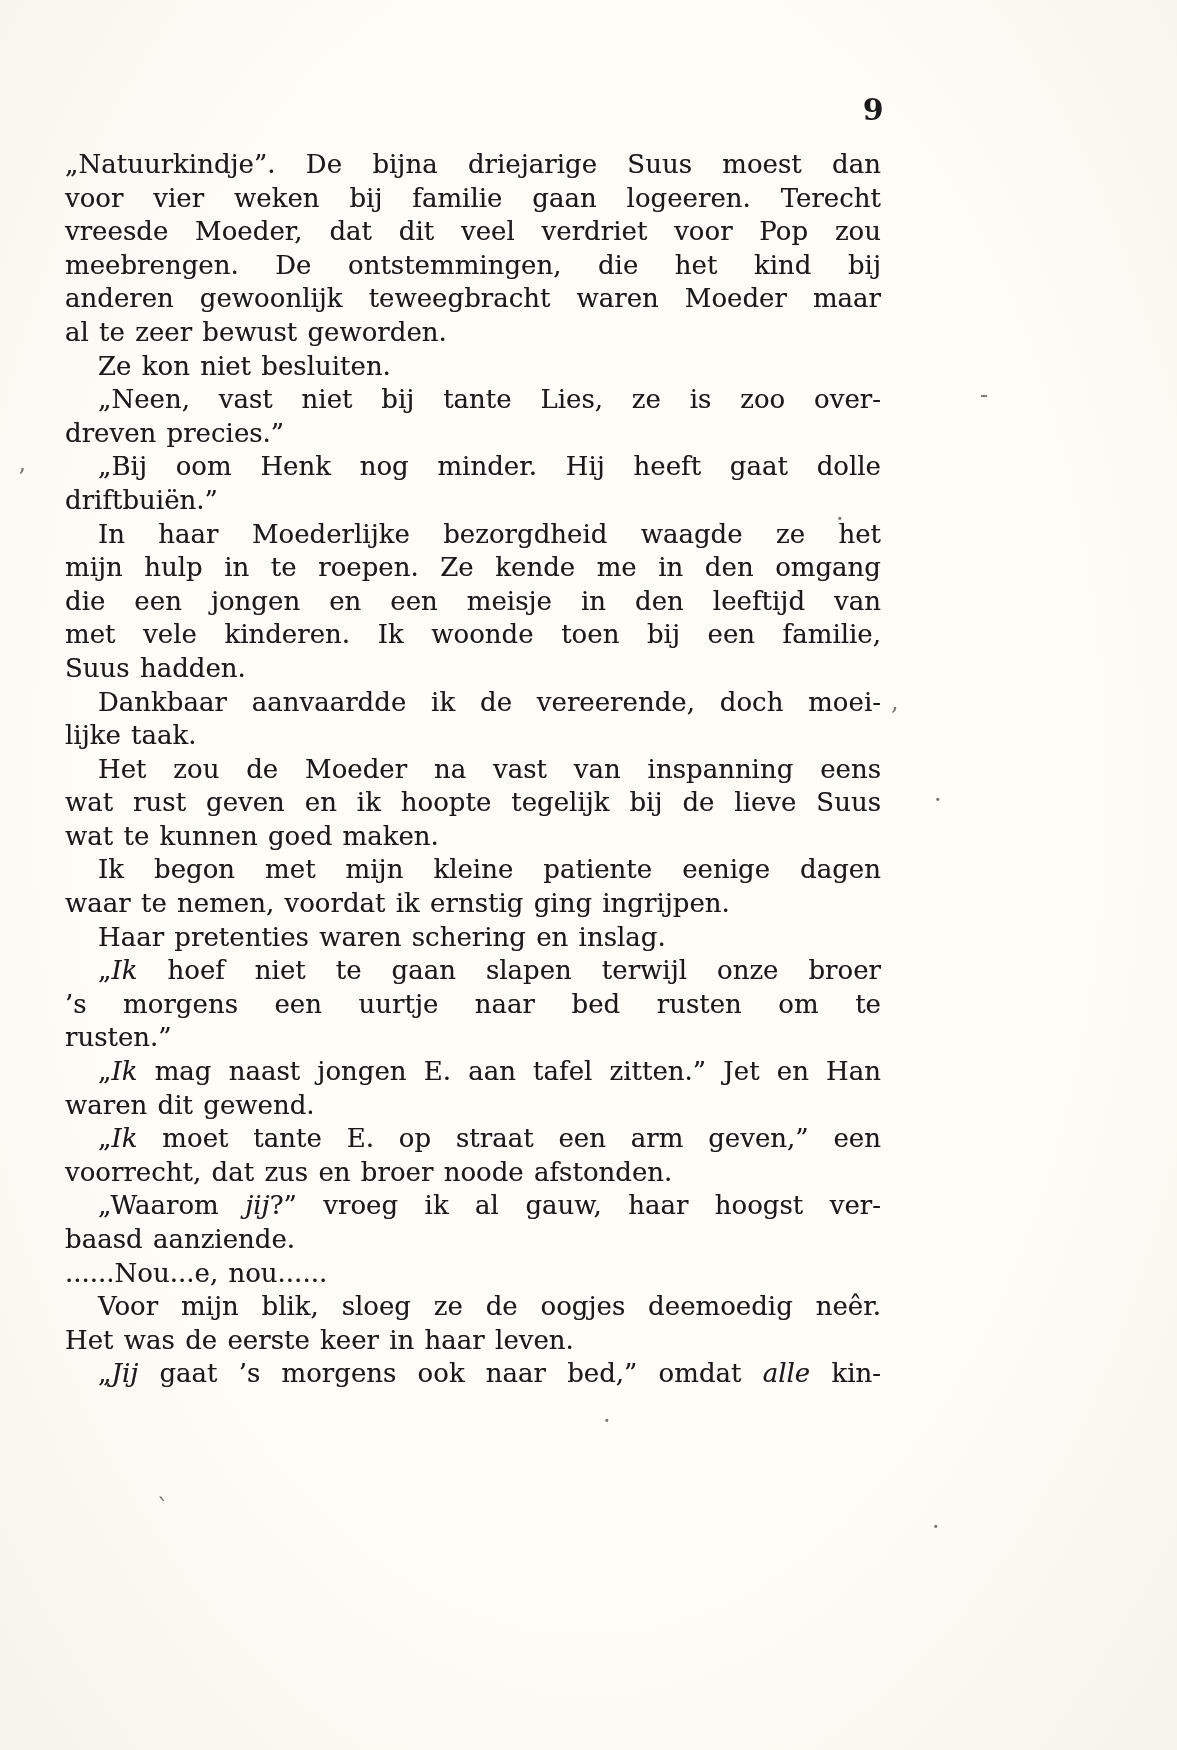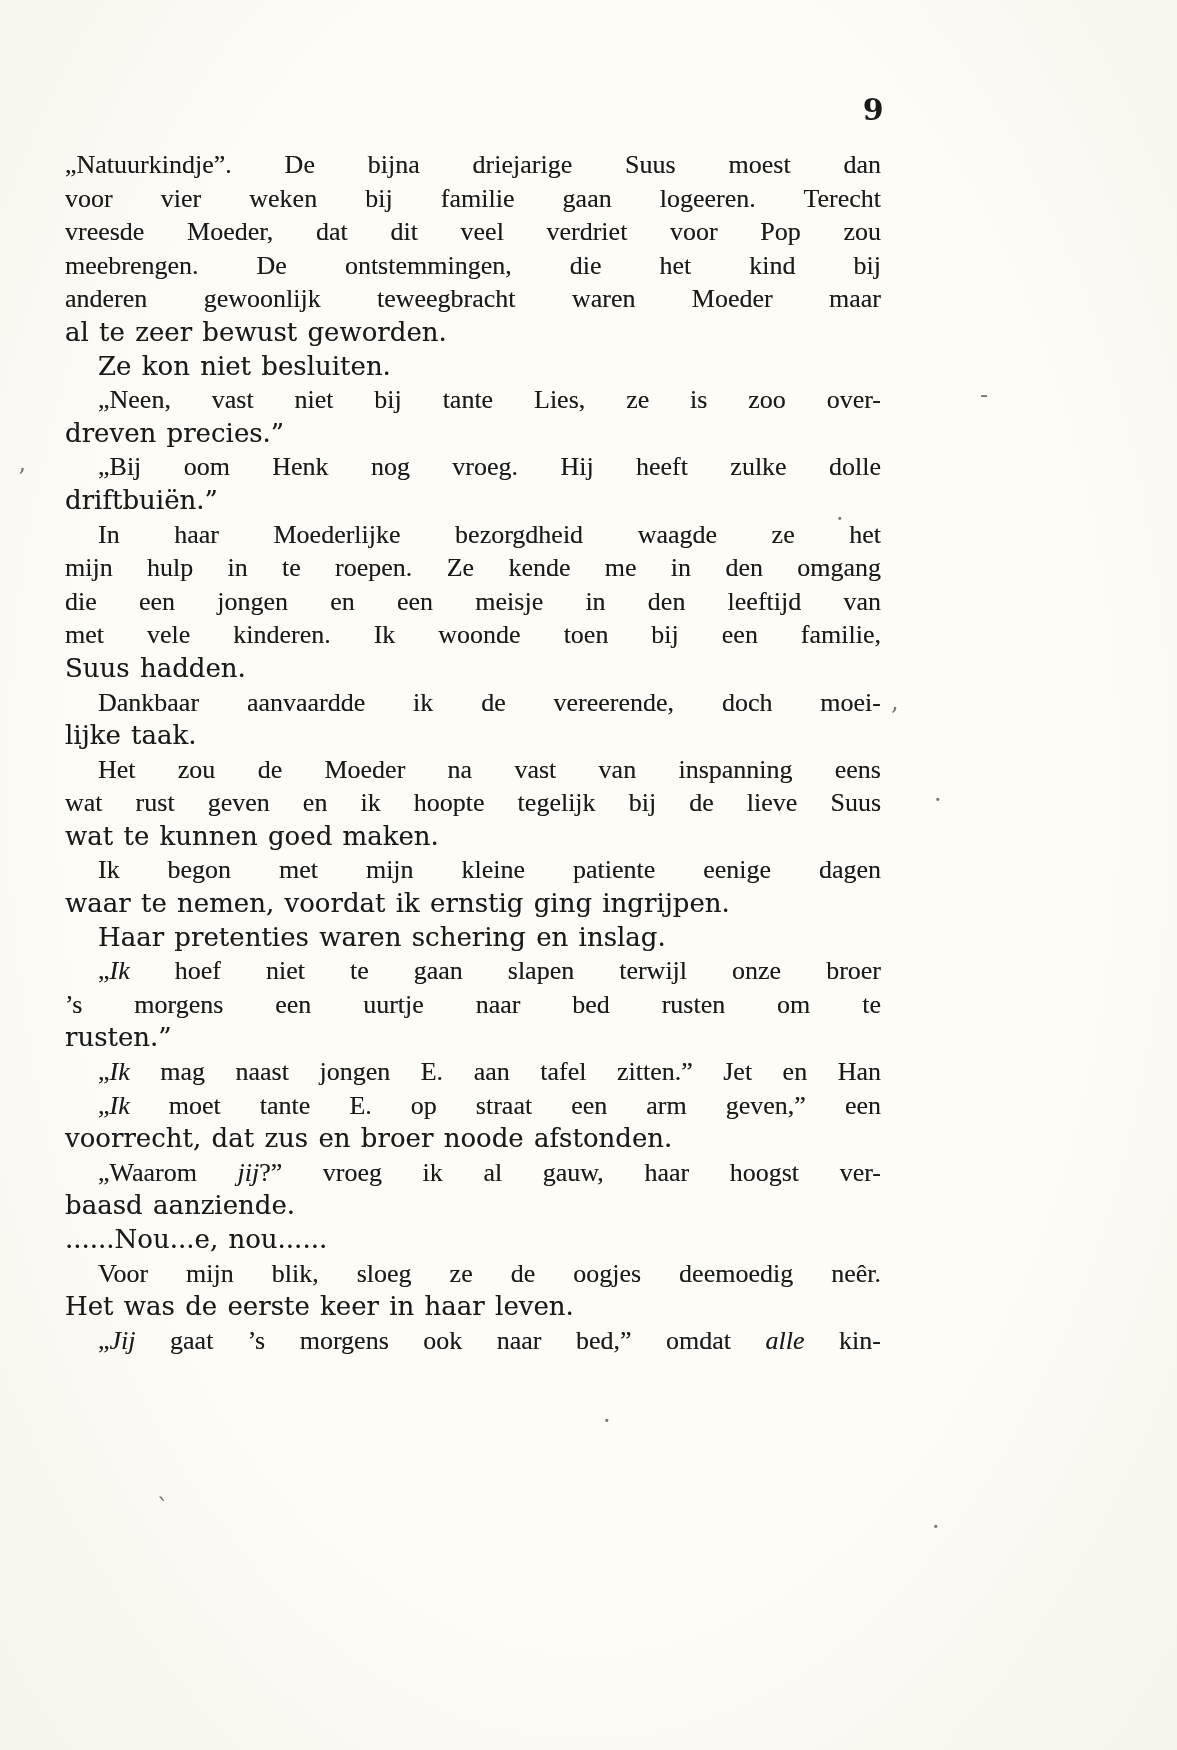--- a/index.html
+++ b/index.html
@@ -36,21 +36,20 @@
     word-spacing: 2px;
     text-shadow: 0 0 0.5px rgba(25,25,25,0.45);
   }
   .line {
     text-align: left;
     white-space: normal;
   }
   .line.justify {
     text-align: justify;
     text-align-last: justify;
-    font-family: Liberation Serif, serif;
   }
   .line.indent {
     text-indent: 33px;
   }
   .italic {
     font-style: italic;
     margin-top: 30px;
   }
   .artifact {
     position: absolute;
@@ -68,39 +67,40 @@
   <div class="text-block">
       <div class="line justify"><span>„Natuurkindje”. De bijna driejarige Suus moest dan</span></div>
       <div class="line justify"><span>voor vier weken bij familie gaan logeeren. Terecht</span></div>
       <div class="line justify"><span>vreesde Moeder, dat dit veel verdriet voor Pop zou</span></div>
       <div class="line justify"><span>meebrengen. De ontstemmingen, die het kind bij</span></div>
       <div class="line justify"><span>anderen gewoonlijk teweegbracht waren Moeder maar</span></div>
       <div class="line"><span>al te zeer bewust geworden.</span></div>
       <div class="line indent"><span>Ze kon niet besluiten.</span></div>
       <div class="line justify indent"><span>„Neen, vast niet bij tante Lies, ze is zoo over-</span></div>
       <div class="line"><span>dreven precies.”</span></div>
-      <div class="line justify indent"><span>„Bij oom Henk nog vroeg. Hij heeft zulke dolle</span></div>
+      <div class="line justify indent"><span>„Bij oom Henk nog minder. Hij heeft gaat dolle</span></div>
       <div class="line"><span>driftbuiën.”</span></div>
       <div class="line justify indent"><span>In haar Moederlijke bezorgdheid waagde ze het</span></div>
       <div class="line justify"><span>mijn hulp in te roepen. Ze kende me in den omgang</span></div>
       <div class="line justify"><span>die een jongen en een meisje in den leeftijd van</span></div>
       <div class="line justify"><span>met vele kinderen. Ik woonde toen bij een familie,</span></div>
       <div class="line"><span>Suus hadden.</span></div>
       <div class="line justify indent"><span>Dankbaar aanvaardde ik de vereerende, doch moei-</span></div>
       <div class="line"><span>lijke taak.</span></div>
       <div class="line justify indent"><span>Het zou de Moeder na vast van inspanning eens</span></div>
       <div class="line justify"><span>wat rust geven en ik hoopte tegelijk bij de lieve Suus</span></div>
       <div class="line"><span>wat te kunnen goed maken.</span></div>
       <div class="line justify indent"><span>Ik begon met mijn kleine patiente eenige dagen</span></div>
       <div class="line"><span>waar te nemen, voordat ik ernstig ging ingrijpen.</span></div>
       <div class="line indent"><span>Haar pretenties waren schering en inslag.</span></div>
       <div class="line justify indent"><span>„</span><span class="italic">Ik</span><span> hoef niet te gaan slapen terwijl onze broer</span></div>
       <div class="line justify"><span>’s morgens een uurtje naar bed rusten om te</span></div>
       <div class="line"><span>rusten.”</span></div>
       <div class="line justify indent"><span>„</span><span class="italic">Ik</span><span> mag naast jongen E. aan tafel zitten.” Jet en Han</span></div>
+      <div class="line"><span>waren dit gewend.</span></div>
       <div class="line justify indent"><span>„</span><span class="italic">Ik</span><span> moet tante E. op straat een arm geven,” een</span></div>
       <div class="line"><span>voorrecht, dat zus en broer noode afstonden.</span></div>
       <div class="line justify indent"><span>„Waarom </span><span class="italic">jij</span><span>?” vroeg ik al gauw, haar hoogst ver-</span></div>
       <div class="line"><span>baasd aanziende.</span></div>
       <div class="line"><span>......Nou...e, nou......</span></div>
       <div class="line justify indent"><span>Voor mijn blik, sloeg ze de oogjes deemoedig neêr.</span></div>
       <div class="line"><span>Het was de eerste keer in haar leven.</span></div>
       <div class="line justify indent"><span>„</span><span class="italic">Jij</span><span> gaat ’s morgens ook naar bed,” omdat </span><span class="italic">alle</span><span> kin-</span></div>
     </div>
 <span class="artifact" style="left: 980px; top: 383px;">-</span>

